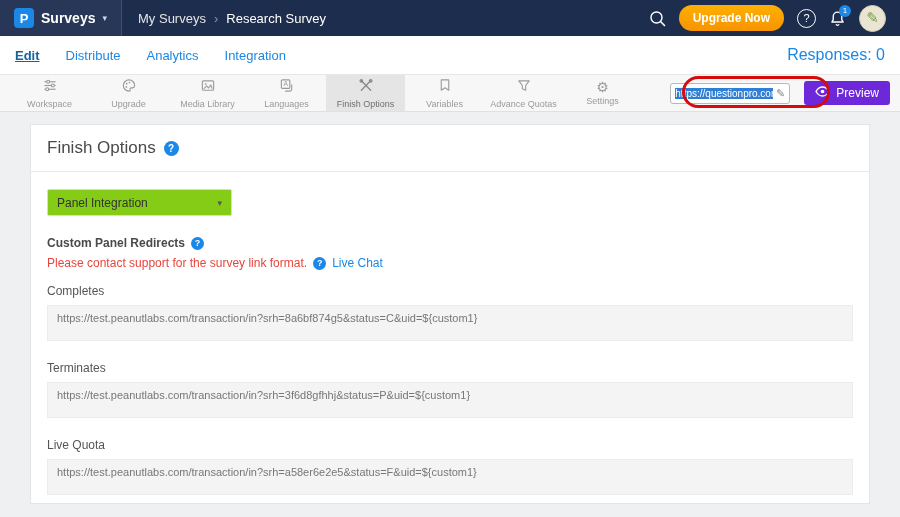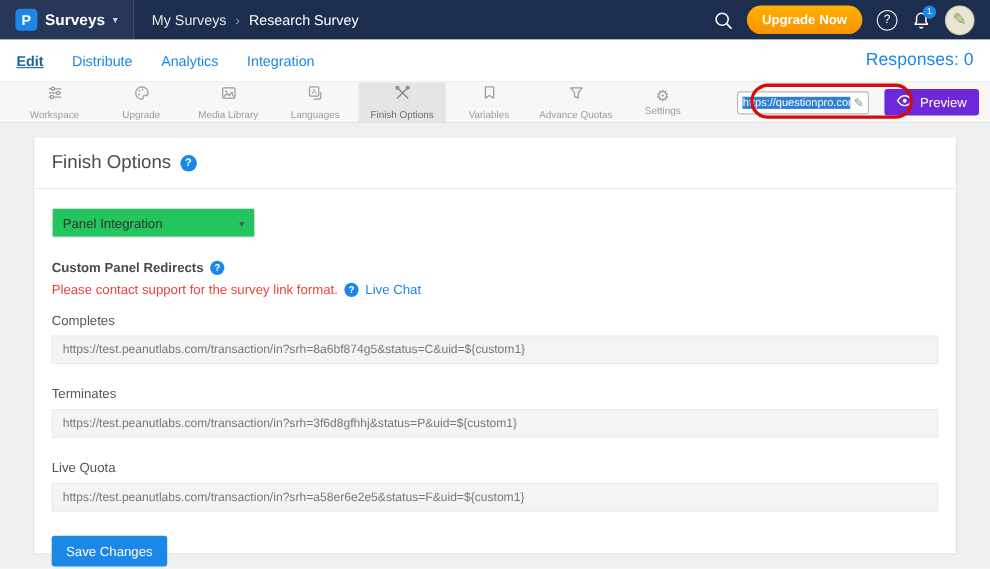--- a/index.html
+++ b/index.html
@@ -61,31 +61,31 @@
   .content { padding-top: 12px; }
   .card { width: 840px; margin: 0 auto; background: #fff; border: 1px solid #e4e4e4; height: 380px; }
   .card-title-row { display: flex; align-items: center; gap: 8px; padding: 13px 16px;
                     border-bottom: 1px solid #eaeaea; }
   .card-title { font-size: 17px; color: #4a4a4a; }
   .help-badge { width: 15px; height: 15px; background: #1b87e6; color: #fff; border-radius: 50%;
                 font-size: 10px; font-weight: bold; display: flex; align-items: center;
                 justify-content: center; cursor: pointer; }
   .help-badge.small { width: 13px; height: 13px; font-size: 9px; }
   .card-body { padding: 17px 16px; }
-  .panel-select { width: 185px; height: 27px; background: #22c55e; border: 1px solid #d9d9d9;
+  .panel-select { width: 185px; height: 27px; background: #84cc16; border: 1px solid #d9d9d9;
                   border-radius: 2px; display: flex; align-items: center; justify-content: space-between;
                   padding: 0 9px; font-size: 12px; color: #333; cursor: pointer; margin-bottom: 20px; }
   .panel-select .caret { color: #555; }
   .section-heading { display: flex; align-items: center; gap: 6px; font-size: 12px; font-weight: bold;
                      color: #4a4a4a; margin-bottom: 6px; }
   .note-row { display: flex; align-items: center; gap: 6px; margin-bottom: 14px; }
   .note-text { font-size: 12px; color: #e8453c; }
   .live-chat { font-size: 12px; color: #1b87e6; cursor: pointer; }
   .field-label { font-size: 12px; color: #555; margin-bottom: 7px; }
-  .field-value { height: 26px; line-height: 25px; background: #f4f4f4; border: 1px solid #ececec;
+  .field-value { height: 36px; line-height: 25px; background: #f4f4f4; border: 1px solid #ececec;
                  font-size: 11px; color: #777; padding: 0 9px; margin-bottom: 20px;
                  white-space: nowrap; overflow: hidden; }
   .save-btn { background: #1b87e6; border: none; color: #fff; font-size: 12px; padding: 7px 13px;
               border-radius: 3px; cursor: pointer; font-family: inherit; margin-top: 2px; }
 </style>
 </head>
 <body>
 
 <div class="header">
   <div class="brand">

